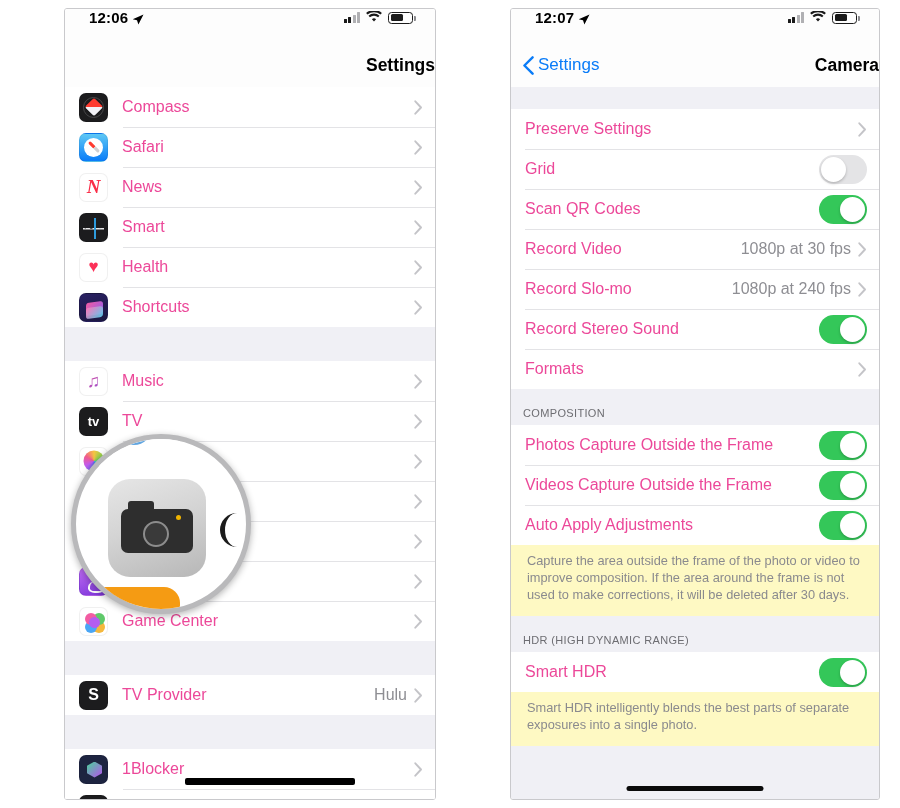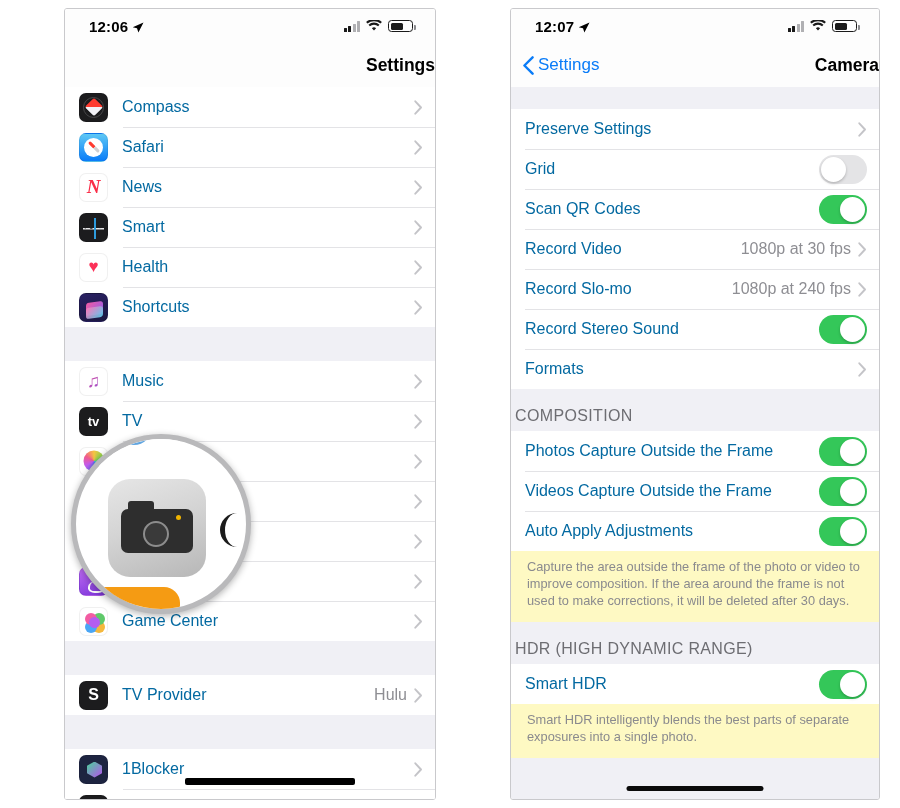--- a/index.html
+++ b/index.html
@@ -19,21 +19,21 @@
     border: 1px solid #c9c9cc;
     border-radius: 3px;
     overflow: hidden;
   }
   #phone-left  { left: 64px;  top: 8px; width: 372px; height: 792px; }
   #phone-right { left: 510px; top: 8px; width: 370px; height: 792px; }
 
   
   .statusbar {
     height: 34px;
-    display: flex; align-items: center;
+    display: flex; align-items: flex-start;
     justify-content: space-between;
     padding: 0 22px 0 24px;
     background: #fdfdfd;
     font-size: 15px; font-weight: bold; color: #000;
   }
   .sb-left { display: flex; align-items: center; gap: 4px; letter-spacing: .2px; }
   .loc-arrow { display:inline-block; width:12px; height:12px; }
   .sb-right { display: flex; align-items: center; gap: 6px; }
   .bars { display: flex; align-items: flex-end; gap: 1.5px; height: 11px; }
   .bars i { display:block; width:3px; background:#1a1a1a; border-radius:.5px; }
@@ -70,27 +70,27 @@
     height:40px; padding-left:14px; padding-right:12px;
     background:#fff; position:relative;
   }
   .row + .row::before{
     content:""; position:absolute; left:58px; right:0; top:0; height:1px; background:#e3e3e6;
   }
   .row.norule + .row::before{ left:14px; }
   .appicon { width:29px; height:29px; border-radius:7px; margin-right:14px; flex:none;
              position:relative; overflow:hidden; background:#fff;
              border:0.5px solid rgba(0,0,0,.06); }
-  .label { font-size:16px; color:#0369a1; flex:1; white-space:nowrap; }
+  .label { font-size:16px; color:#ec4899; flex:1; white-space:nowrap; }
   .value { font-size:16px; color:#8e8e93; margin-right:7px; }
   .chev { width:9px; height:15px; flex:none; }
 
   
-  .sect-head{ padding:18px 0 6px 4px; font-size:16px; color:#6d6d72;
-              letter-spacing:.35px; background:#f0f0f5;}
+  .sect-head{ padding:18px 0 6px 4px; font-size:11px; color:#6d6d72;
+              letter-spacing:.35px; background:#f0f0f5;margin-left:8px;}
   .footnote{ padding:7px 16px 13px 16px; font-size:12.8px; line-height:1.33;
              color:#8a8a8e; background:#fef9c3;}
 
   
   .toggle{ width:48px; height:29px; border-radius:15px; position:relative; flex:none; }
   .toggle.on{ background:#34c759; }
   .toggle.off{ background:#e4e4e6; }
   .toggle .knob{ position:absolute; top:2px; width:25px; height:25px; border-radius:50%;
                  background:#fff; box-shadow:0 1.5px 3px rgba(0,0,0,.22); }
   .toggle.on .knob{ left:21px; }

